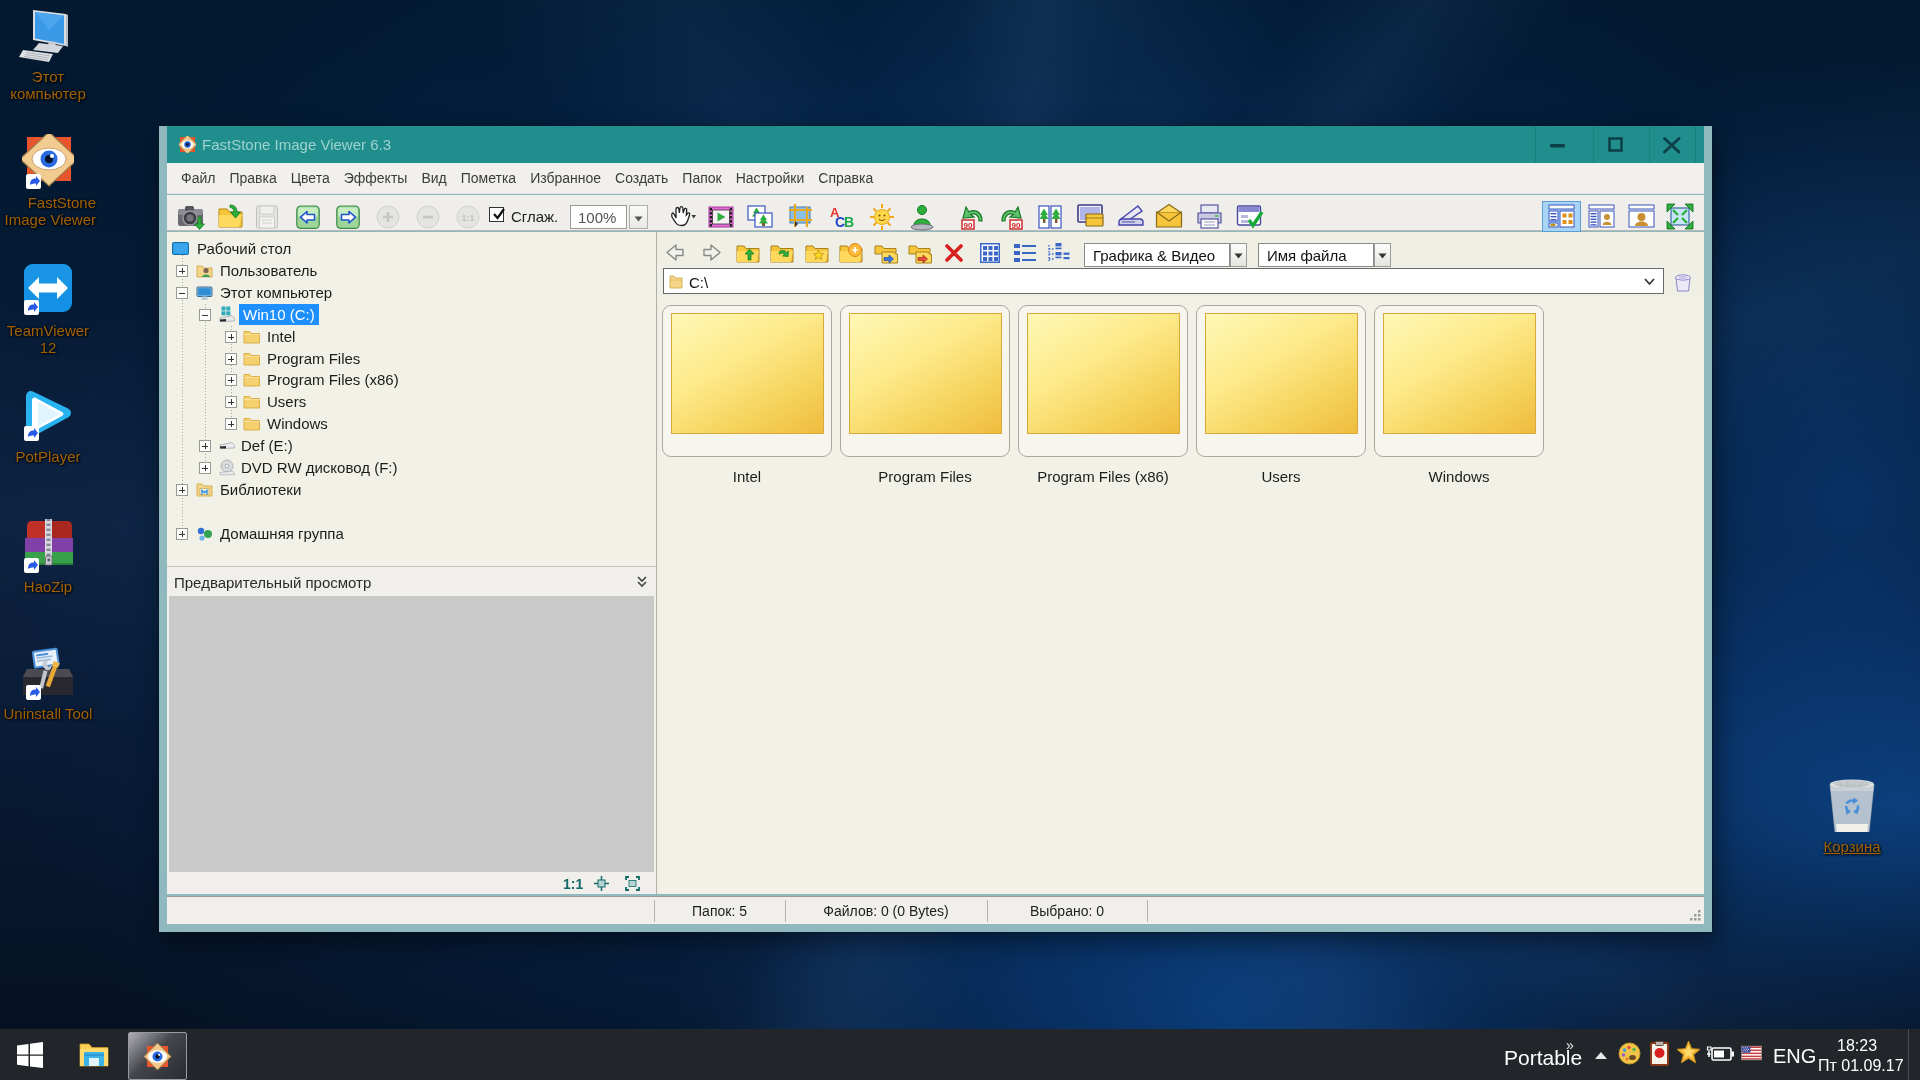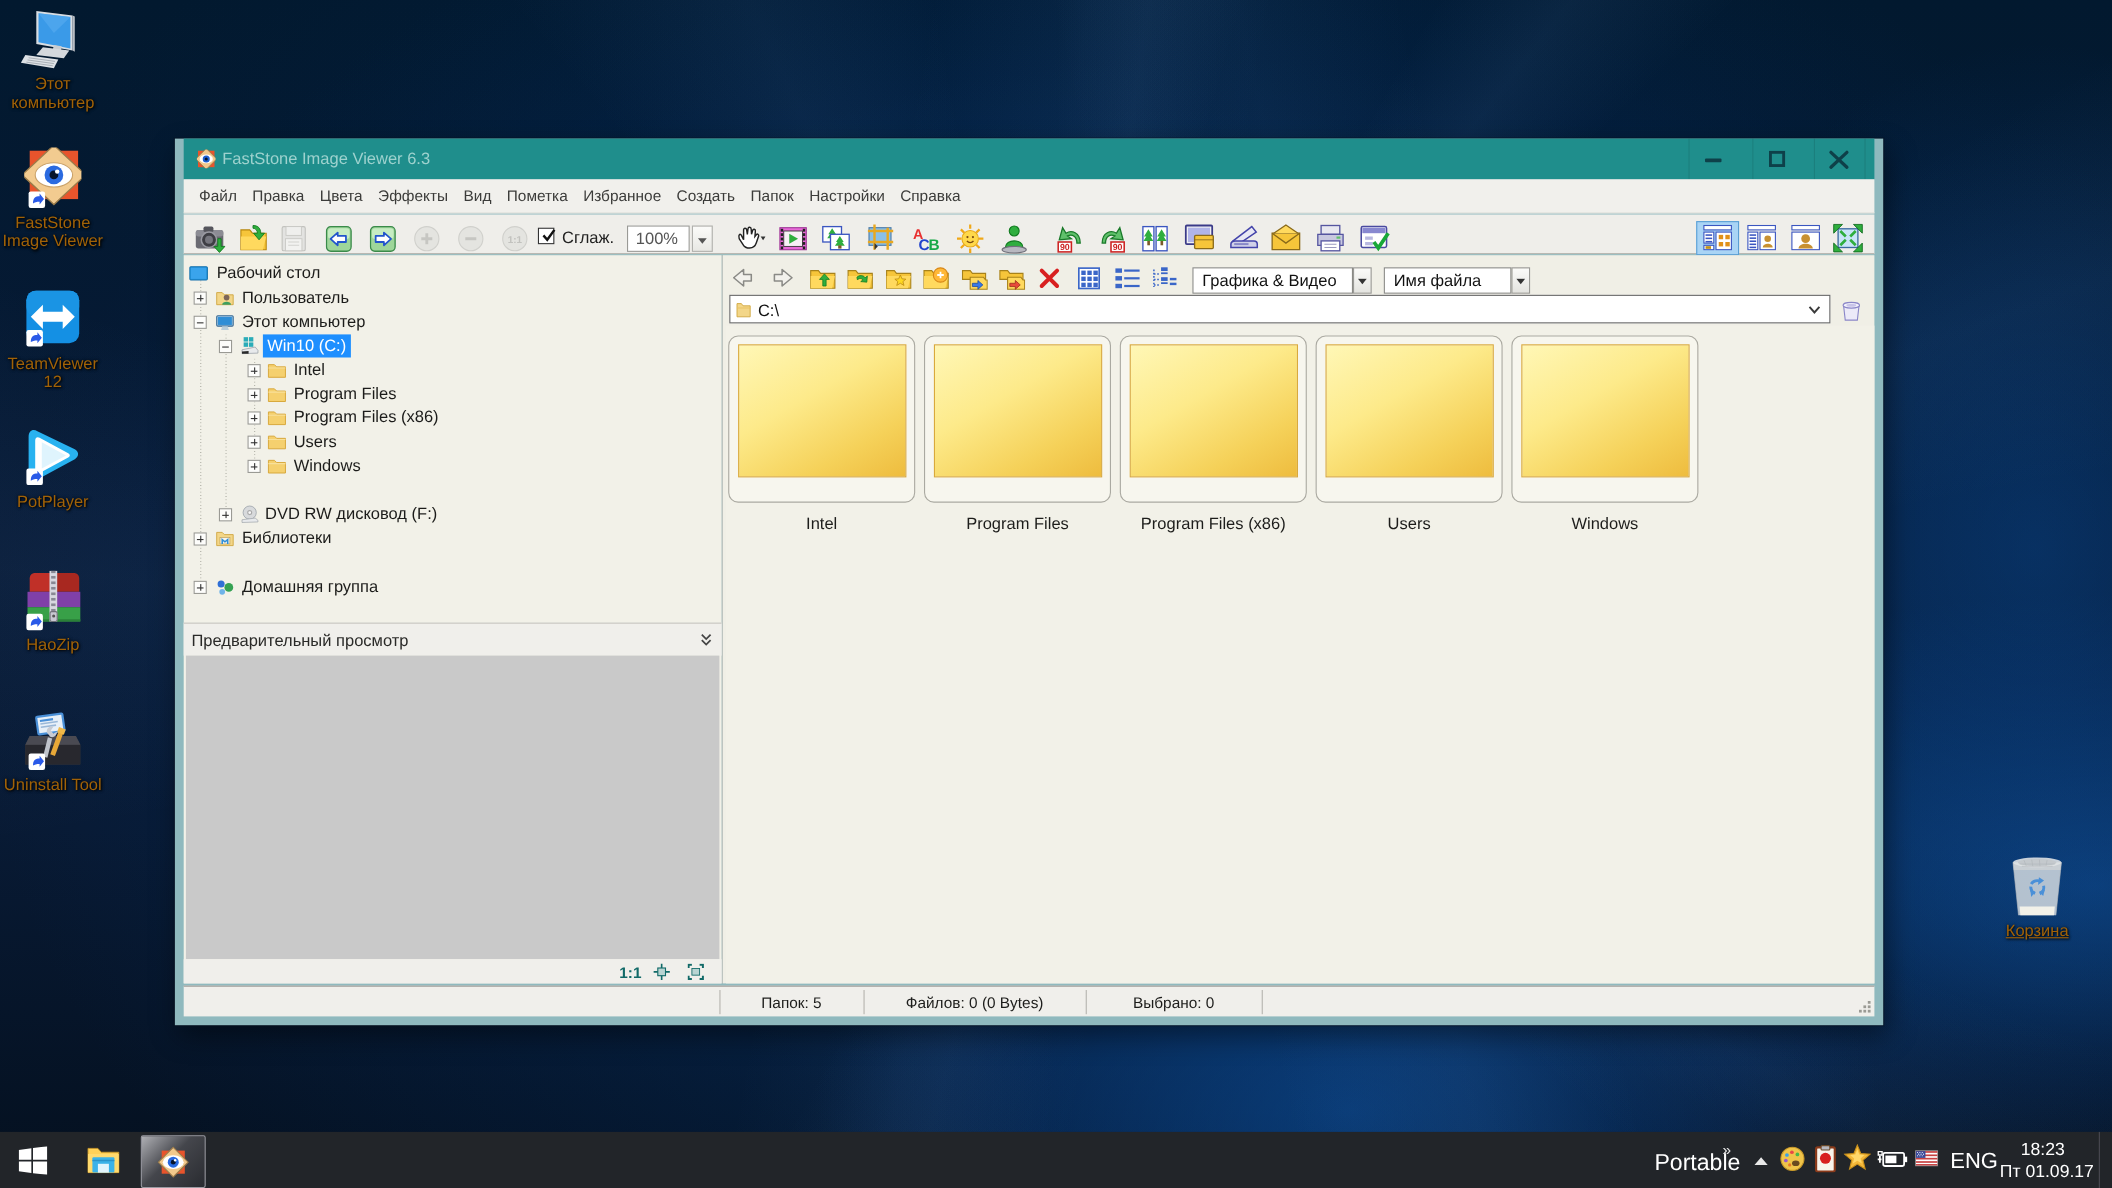--- a/index.html
+++ b/index.html
@@ -89,21 +89,21 @@
     <polygon points="30,33 37,34 36,42 28,41" fill="#c8cdd2"></polygon>
     <polygon points="20,35 44,38 39,45 14,42" fill="#d4d8dc"></polygon>
     <polygon points="4,42 34,46 30,54 0,49" fill="#dde1e5"></polygon>
     <g stroke="#9aa0a8" stroke-width="0.7">
           <path d="M7 44.5 L31 47.8 M6 46.5 L30 49.8 M5 48.5 L29 51.8"></path>
         </g>
   </svg>
     </div>
   <div class="lbl">Этот<br>компьютер</div>
 </div>
-<div class="dicon" style="left:0px; top:134px;">
+<div class="dicon" style="left:0px; top:134px;text-align:right;">
   <div class="ig">
       <svg width="52" height="56" viewBox="0 0 52 56">
     <rect x="5" y="3" width="44" height="44" fill="#e8542c"></rect>
     <polygon points="27,-2 56,25 27,52 -2,25" fill="#f2cb90" stroke="#9a7b4a" stroke-width="1.2"></polygon>
     <ellipse cx="27" cy="25" rx="17" ry="11" fill="#fff" stroke="#caa26a" stroke-width="1"></ellipse>
     <circle cx="27" cy="25" r="8.5" fill="#2a6ae0"></circle>
     <circle cx="27" cy="25" r="4" fill="#06132b"></circle>
     <circle cx="30" cy="22" r="2" fill="#fff"></circle>
     <rect x="4" y="40" width="15" height="15" fill="#fff" rx="2"></rect>
     <path d="M8 51 C8 46 10 44.5 14 44.5 L14 42 L18 47 L14 52 L14 49.5 C11 49.5 9.5 50 8 51 Z" fill="#2a5ae8"></path>
@@ -533,20 +533,28 @@
         <span class="txt" style="left:100px;">Users</span>
       </div>
       <div class="trow" style="left:0; top:181px; width:489px;">
         <span class="expander plus" style="left:58px;"></span>
         <svg class="ticon" style="left:76px;" width="18" height="18">
             <path d="M1 3.5 L6.5 3.5 L8.5 5.5 L16.5 5.5 L16.5 15 L1 15 Z" fill="#f5d06e" stroke="#d8a83c" stroke-width="0.9"></path>
             <path d="M1 6.5 L16.5 6.5" stroke="#f8e09a" stroke-width="1"></path>
           </svg>
         <span class="txt" style="left:100px;">Windows</span>
       </div>
+      <div class="trow" style="left:0; top:203px; width:489px;">
+        <span class="expander plus" style="left:32px;"></span>
+        <svg class="ticon" style="left:51px;" width="20" height="20">
+            <path d="M2 8 L14 5.5 L16.5 8.5 L16.5 11 L2 11.5 Z" fill="#e8eaec" stroke="#9aa0a6" stroke-width="0.7"></path>
+            <path d="M2 9.5 L8 9 L8 11.5 L2 11.5 Z" fill="#2a2a2a"></path>
+          </svg>
+        <span class="txt" style="left:74px;">Def (E:)</span>
+      </div>
       <div class="trow" style="left:0; top:225px; width:489px;">
         <span class="expander plus" style="left:32px;"></span>
         <svg class="ticon" style="left:51px;" width="20" height="20">
             <circle cx="9" cy="7" r="6" fill="#d8dadc" stroke="#9aa0a6" stroke-width="0.7"></circle>
             <circle cx="9" cy="7" r="1.8" fill="#f8f8f8" stroke="#aaa"></circle>
             <path d="M2 13.5 L14 12 L16.5 14 L16.5 15.5 L2 16 Z" fill="#e8eaec" stroke="#9aa0a6" stroke-width="0.6"></path>
           </svg>
         <span class="txt" style="left:74px;">DVD RW дисковод (F:)</span>
       </div>
       <div class="trow" style="left:0; top:247px; width:489px;">

